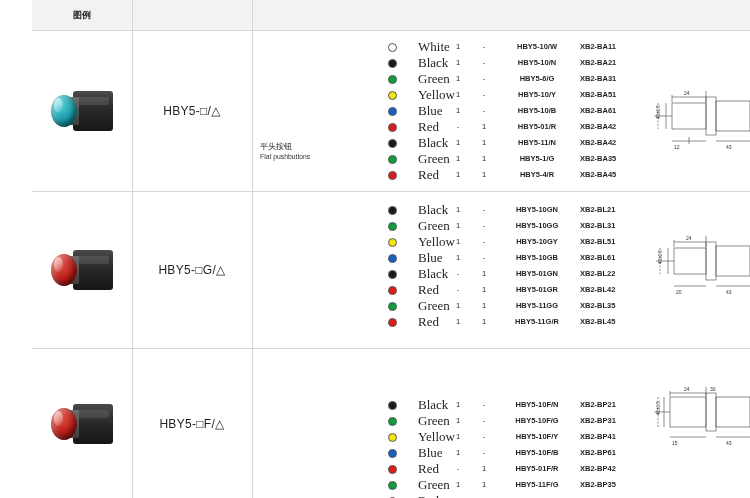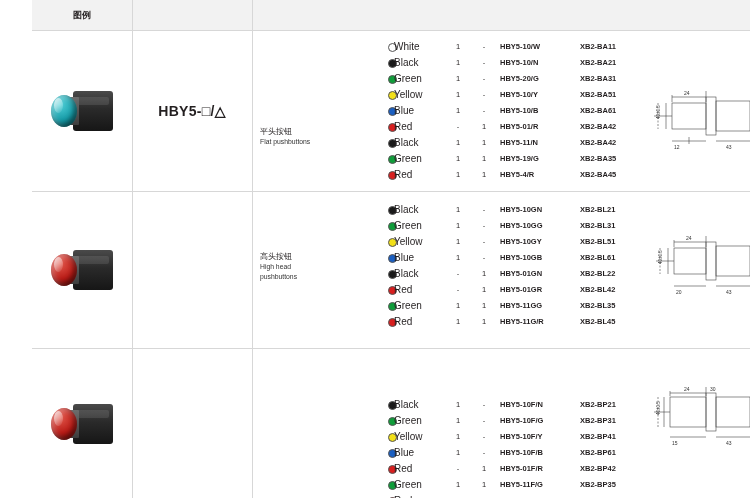--- a/index.html
+++ b/index.html
@@ -140,37 +140,37 @@
     position: absolute;
     left: 100px;
     top: 0;
     width: 120px;
     bottom: 0;
     display: flex;
     align-items: center;
     justify-content: center;
   }
   .model-cell .model-text {
-    font-size: 14px;
-    font-weight: bold;
+    font-size: 12px;
+    font-weight: normal;
     letter-spacing: 0.3px;
     color: #231f20;
   }
 
   
   .type-label {
     position: absolute;
     left: 228px;
     width: 62px;
     text-align: left;
     font-size: 7.5px;
     line-height: 10px;
     color: #231f20;
   }
-  .type-label .cn { font-size: 8px; display: block; }
+  .type-label .cn { font-size: 8px; display: block; margin-top: 15px; }
   .type-label .en { font-size: 6.8px; display: block; color: #333; }
 
   
   .spec {
     position: absolute;
     left: 300px;
     top: 0;
     width: 300px;
   }
   .spec-row {
@@ -184,27 +184,28 @@
     left: 56px;
     top: 4px;
     width: 9px;
     height: 9px;
     border-radius: 50%;
     border: 1px solid #555;
     box-sizing: border-box;
   }
   .spec-row .color-name {
     position: absolute;
-    left: 62px;
-    font-size: 10px;
+    left: 86px;
+    font-size: 13px;
     color: #231f20;
+    font-family: Liberation Serif, serif;
   }
   .spec-row .no   { position: absolute; left: 118px; width: 16px; text-align: center; }
   .spec-row .nc   { position: absolute; left: 144px; width: 16px; text-align: center; }
-  .spec-row .mdl  { position: absolute; left: 168px; width: 74px; text-align: left; font-weight: bold; font-size: 7.5px; }
+  .spec-row .mdl  { position: absolute; left: 168px; width: 74px; text-align: center; font-weight: bold; font-size: 7.5px; }
   .spec-row .intl { position: absolute; left: 248px; width: 64px; text-align: left; font-weight: bold; font-size: 7.5px; }
   .dwg {
     position: absolute;
     right: 6px;
   }
   .dwg svg { display: block; }
 </style>
 </head>
 <body>
 
@@ -253,21 +254,21 @@
         <span class="no">1</span>
         <span class="nc">-</span>
         <span class="mdl">HBY5-10/N</span>
         <span class="intl">XB2-BA21</span>
       </div>
       <div class="spec-row">
         <span class="dot" style="background:#0f9d3a"></span>
         <span class="color-name">Green</span>
         <span class="no">1</span>
         <span class="nc">-</span>
-        <span class="mdl">HBY5-20/G</span>
+        <span class="mdl">HBY5-6/G</span>
         <span class="intl">XB2-BA31</span>
       </div>
       <div class="spec-row">
         <span class="dot" style="background:#f2e018"></span>
         <span class="color-name">Yellow</span>
         <span class="no">1</span>
         <span class="nc">-</span>
         <span class="mdl">HBY5-10/Y</span>
         <span class="intl">XB2-BA51</span>
       </div>
@@ -293,21 +294,21 @@
         <span class="no">1</span>
         <span class="nc">1</span>
         <span class="mdl">HBY5-11/N</span>
         <span class="intl">XB2-BA42</span>
       </div>
       <div class="spec-row">
         <span class="dot" style="background:#0f9d3a"></span>
         <span class="color-name">Green</span>
         <span class="no">1</span>
         <span class="nc">1</span>
-        <span class="mdl">HBY5-19/G</span>
+        <span class="mdl">HBY5-1/G</span>
         <span class="intl">XB2-BA35</span>
       </div>
       <div class="spec-row">
         <span class="dot" style="background:#d81f1f"></span>
         <span class="color-name">Red</span>
         <span class="no">1</span>
         <span class="nc">1</span>
         <span class="mdl">HBY5-4/R</span>
         <span class="intl">XB2-BA45</span>
       </div>
@@ -345,25 +346,24 @@
 
     <div class="prod-cell">
       <div class="pb">
         <div class="body"></div>
         <div class="collar"></div>
         <div class="cap redhi"></div>
         <div class="gloss"></div>
       </div>
     </div>
 
-
-    <div class="type-label" style="top:60px">
-      <span class="cn">高头按钮</span>
-      <span class="en">High head pushbuttons</span>
-    </div>
+    <div class="model-cell">
+      <span class="model-text">HBY5-□G/△</span>
+    </div>
+
 
     <div class="spec" style="top:10px">
       <div class="spec-row">
         <span class="dot" style="background:#1a1a1a"></span>
         <span class="color-name">Black</span>
         <span class="no">1</span>
         <span class="nc">-</span>
         <span class="mdl">HBY5-10GN</span>
         <span class="intl">XB2-BL21</span>
       </div>
@@ -456,20 +456,23 @@
 
     <div class="prod-cell">
       <div class="pb">
         <div class="body"></div>
         <div class="collar"></div>
         <div class="cap red"></div>
         <div class="gloss"></div>
       </div>
     </div>
 
+    <div class="model-cell">
+      <span class="model-text">HBY5-□F/△</span>
+    </div>
 
 
     <div class="spec" style="top:48px">
       <div class="spec-row">
         <span class="dot" style="background:#1a1a1a"></span>
         <span class="color-name">Black</span>
         <span class="no">1</span>
         <span class="nc">-</span>
         <span class="mdl">HBY5-10F/N</span>
         <span class="intl">XB2-BP21</span>

